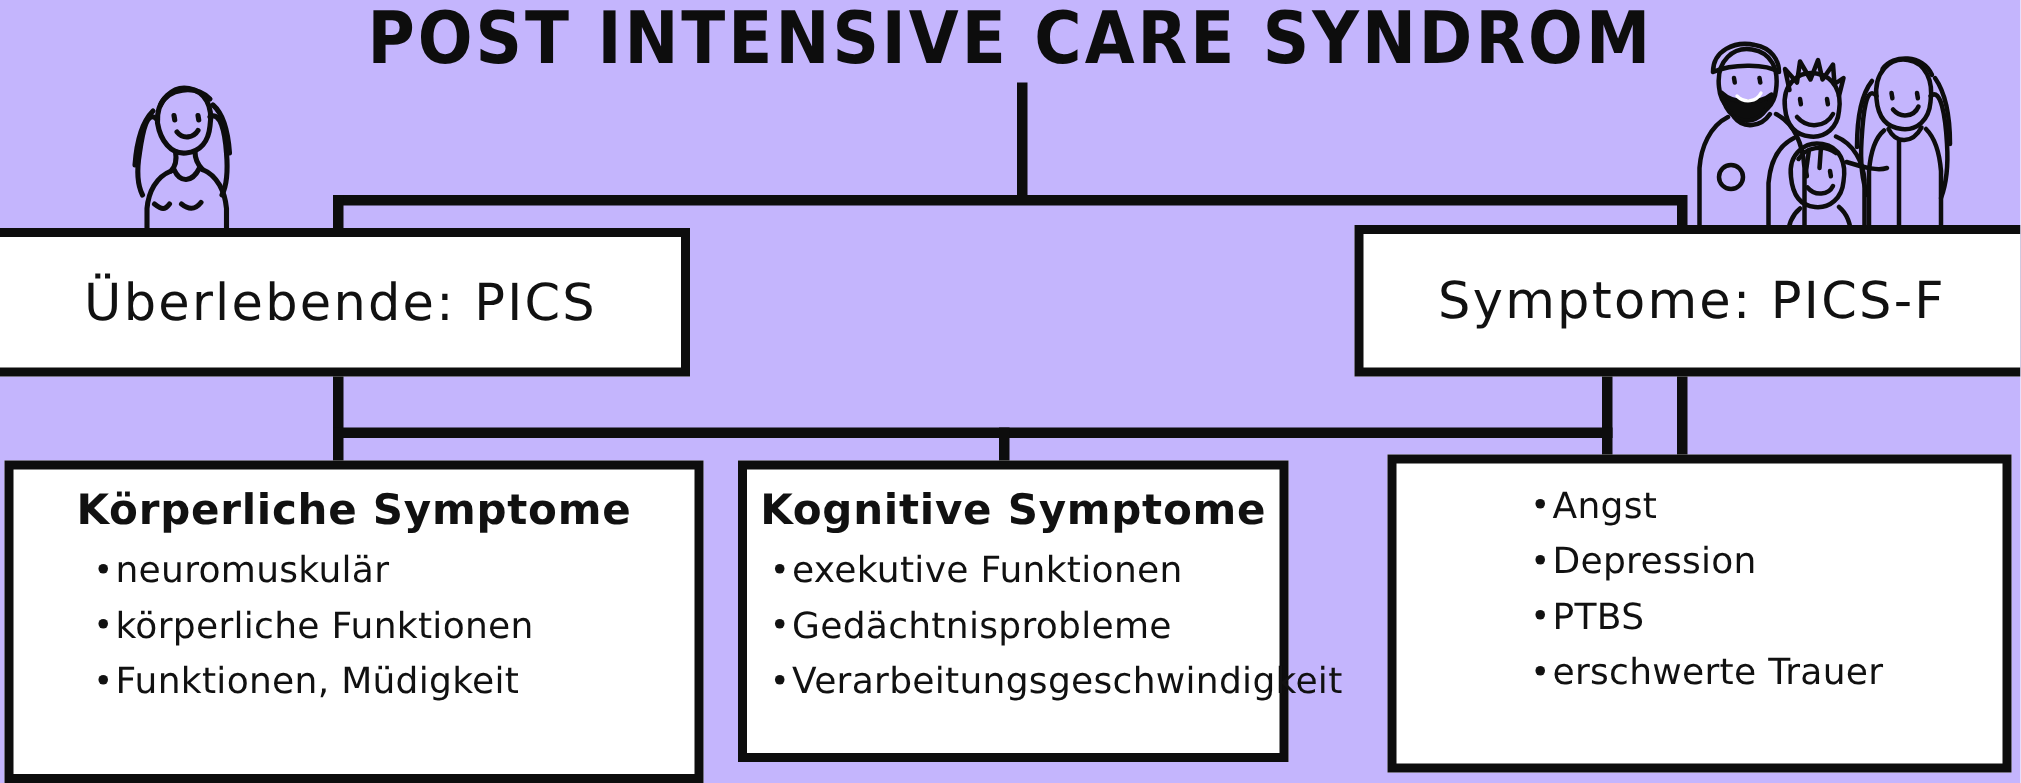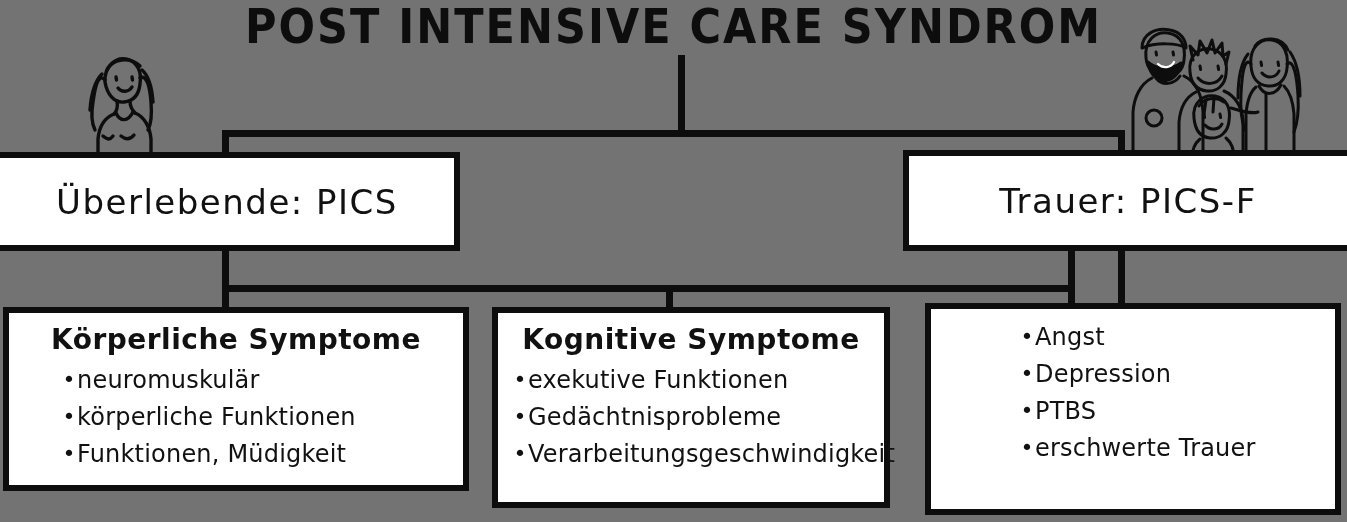--- a/index.html
+++ b/index.html
@@ -7,21 +7,21 @@
     padding: 0;
     background: #ffffff;
   }
   body {
     font-family: "DejaVu Sans", sans-serif;
   }
   #canvas {
     position: relative;
     width: 1347px;
     height: 522px;
-    background: #737373;
+    background: #c4b5fd;
     overflow: hidden;
   }
 
   
   #title {
     position: absolute;
     left: 0;
     top: -2px;
     width: 1347px;
     text-align: center;
@@ -218,39 +218,39 @@
       <path d="M74 117 C68 122 66 128 66 136"></path>
       <path d="M100 116 C106 121 108 128 108 136"></path>
     </g>
   </svg>
 
   <div class="box tier-box" id="box-survivor" style="left:-6px; top:152px; width:466px; height:99px;">
     <span class="tier-title">Überlebende: PICS</span>
   </div>
 
   <div class="box tier-box" id="box-family" style="left:903px; top:150px; width:450px; height:101px;">
-    <span class="tier-title">Trauer: PICS-F</span>
-  </div>
-
-  <div class="box leaf-box" id="box-physical" style="left:3px; top:307px; width:466px; height:184px;">
+    <span class="tier-title">Symptome: PICS-F</span>
+  </div>
+
+  <div class="box leaf-box" id="box-physical" style="left:3px; top:307px; width:466px; height:215px;">
     <div class="leaf-head">Körperliche Symptome</div>
     <ul class="leaf-list">
       <li>
         <span class="bullet">•</span><span>neuromuskulär</span>
       </li>
       <li>
         <span class="bullet">•</span><span>körperliche  Funktionen</span>
       </li>
       <li>
         <span class="bullet">•</span><span>Funktionen, Müdigkeit</span>
       </li>
     </ul>
   </div>
 
-  <div class="box leaf-box" id="box-cognitive" style="left:492px; top:307px; width:398px; height:201px;">
+  <div class="box leaf-box" id="box-cognitive" style="left:492px; top:307px; width:367px; height:201px;">
     <div class="leaf-head">Kognitive Symptome</div>
     <ul class="leaf-list">
       <li>
         <span class="bullet">•</span><span>exekutive Funktionen</span>
       </li>
       <li>
         <span class="bullet">•</span><span>Gedächtnisprobleme</span>
       </li>
       <li>
         <span class="bullet">•</span><span>Verarbeitungsgeschwindigkeit</span>

